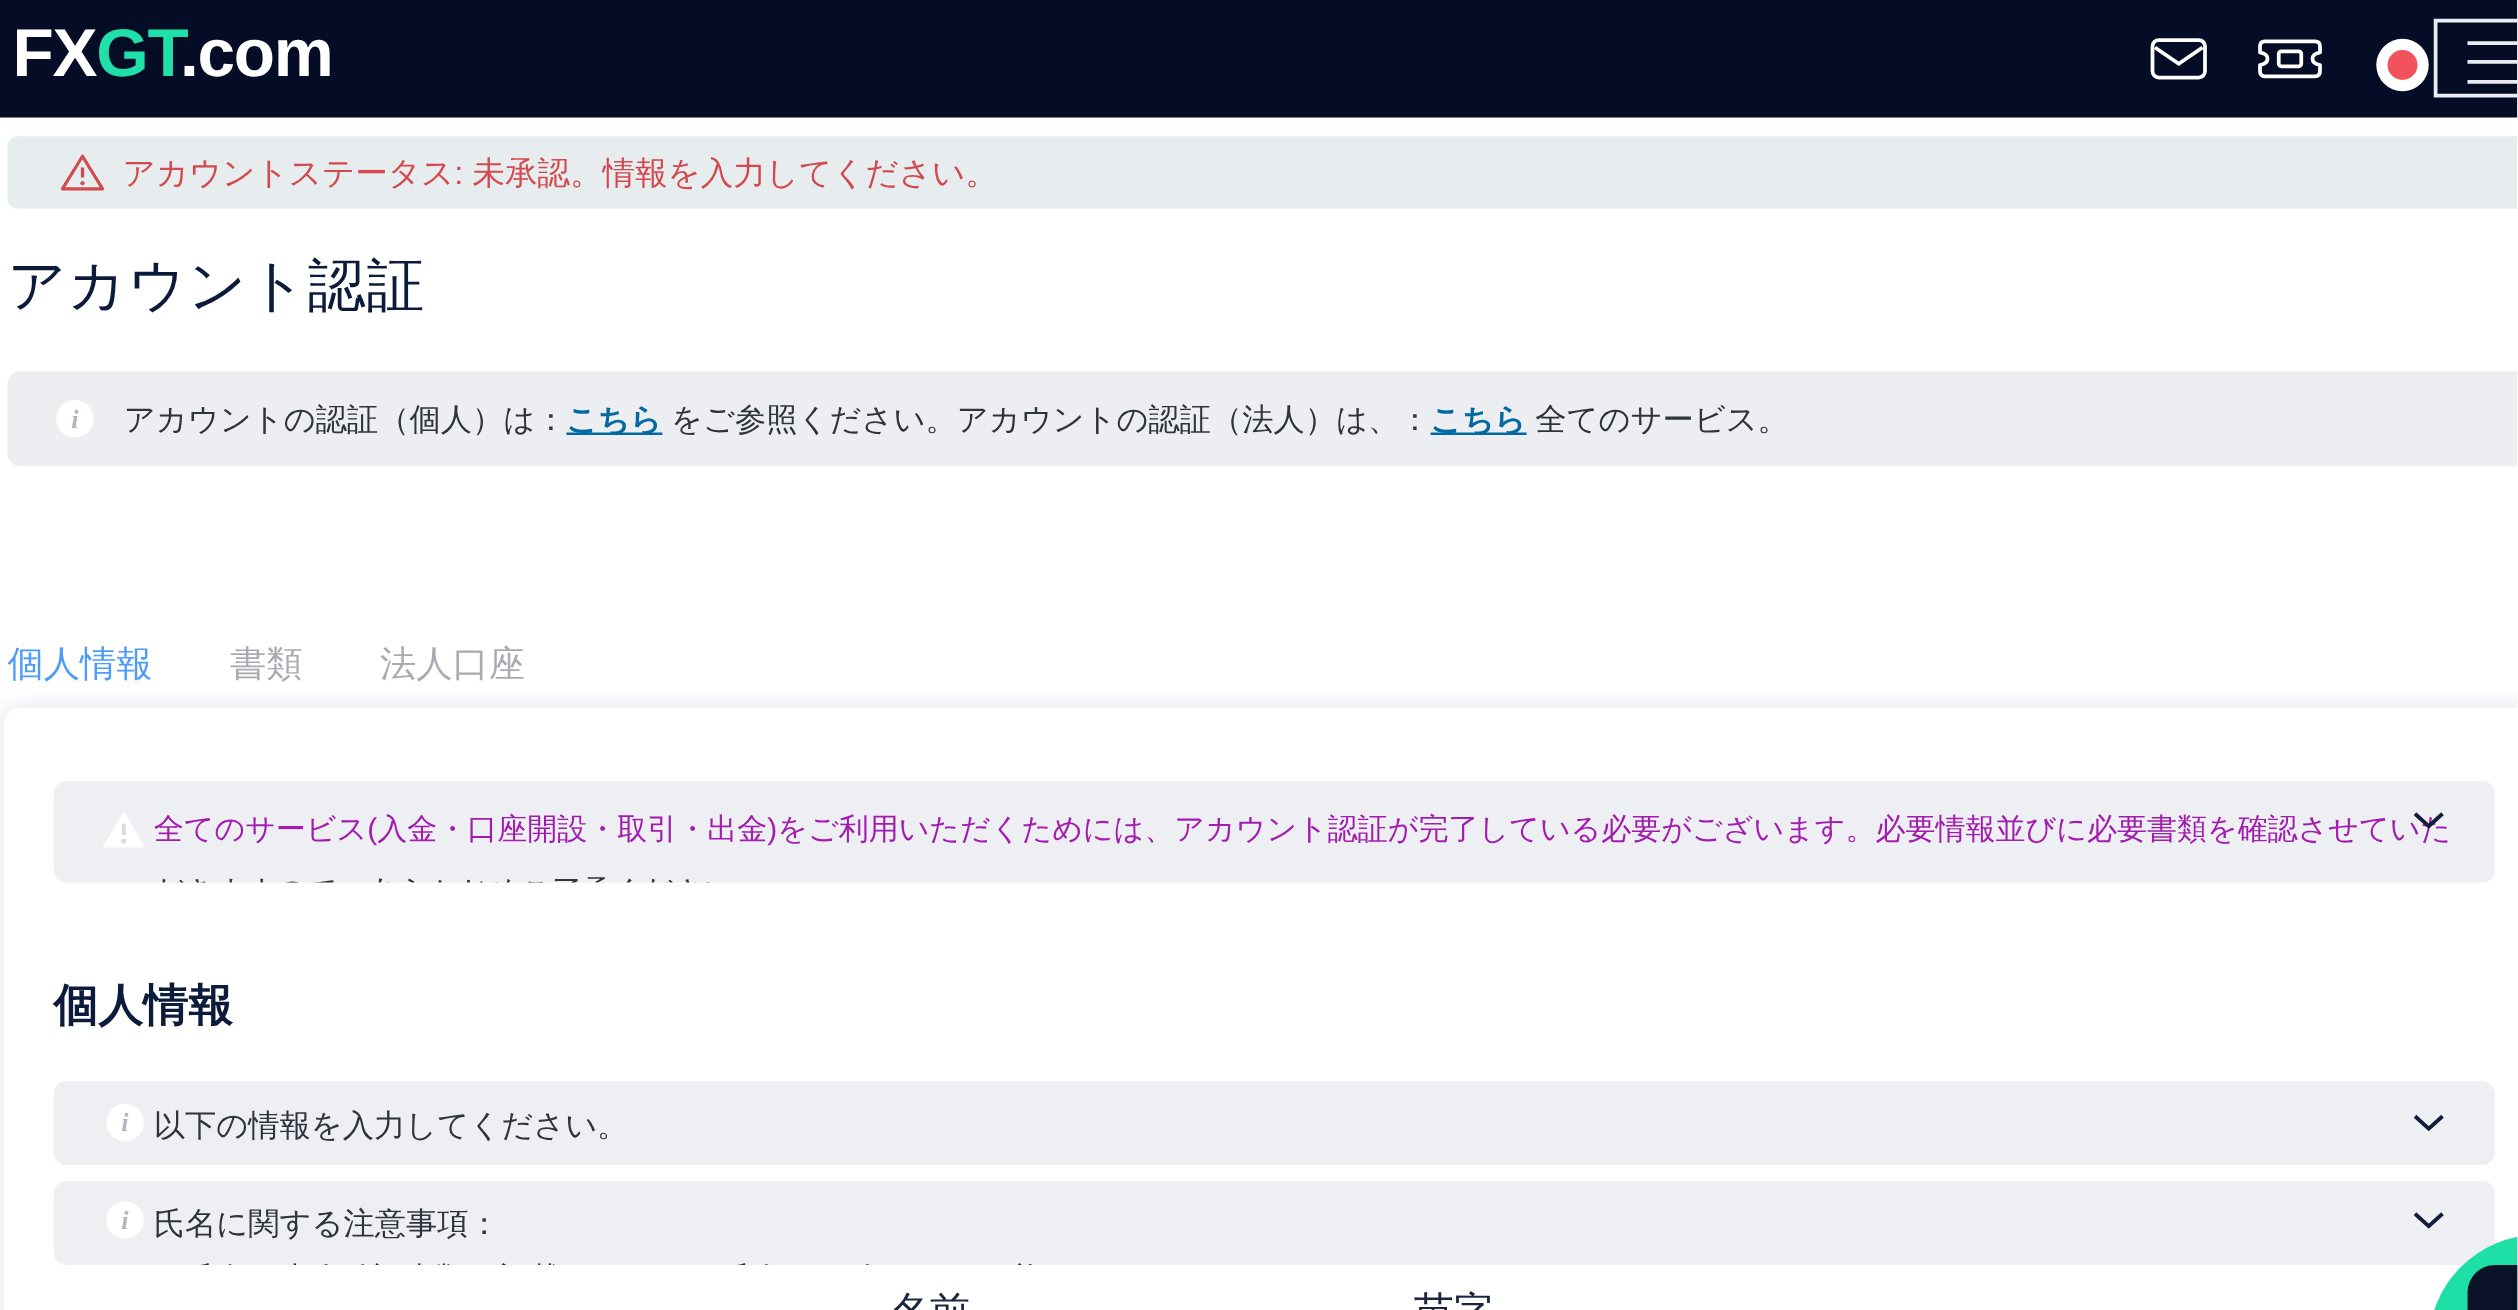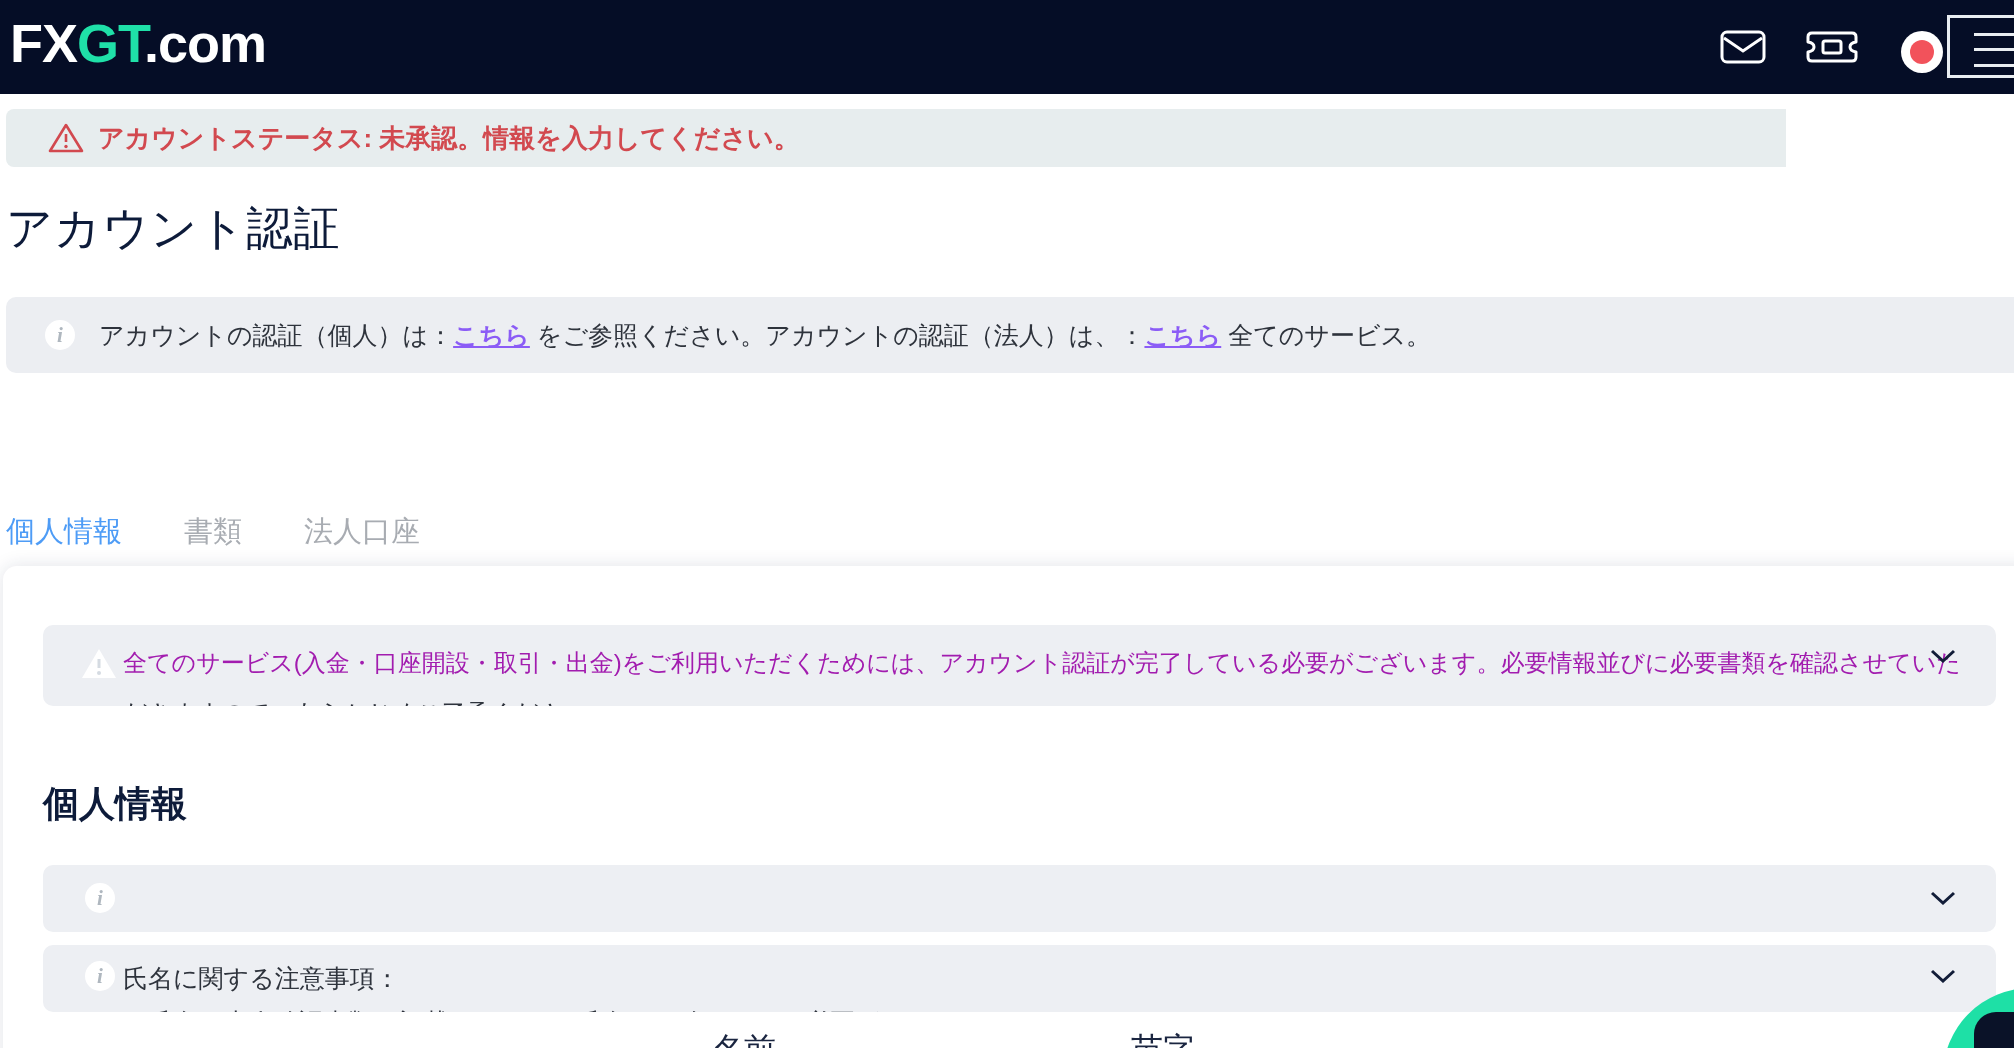--- a/index.html
+++ b/index.html
@@ -18,38 +18,38 @@
   .flag { position:absolute; left:1901px; top:31px; width:42px; height:42px; border-radius:50%;
           background:#fff; cursor:pointer; }
   .flag .dot { position:absolute; left:9px; top:9px; width:24px; height:24px; border-radius:50%;
                background:#F2525B; }
   .menu-box { position:absolute; left:1947px; top:15px; width:92px; height:63px;
               border:3px solid #E9EDF1; cursor:pointer; }
   .menu-box .bar { position:absolute; left:24px; width:58px; height:3px; background:#E9EDF1; }
   .bar1 { top:15px; } .bar2 { top:30px; } .bar3 { top:46px; }
 
   
-  .alert-banner { position:absolute; left:6px; top:109px; width:1780px; height:58px;
-                  background:#E7EDEE; border-radius:8px 0 0 8px; display:flex; align-items:center;font-weight:bold; }
+  .alert-banner { position:absolute; left:6px; top:109px; width:2008px; height:58px;
+                  background:#E7EDEE; border-radius:8px 0 0 8px; display:flex; align-items:center; }
   .alert-banner svg { margin-left:42px; flex:none; }
   .alert-text { margin-left:14px; font-size:26px; color:#D2494F; }
 
   
   .page-title { position:absolute; left:6px; top:198px; font-size:46px; font-weight:400;
                 color:#0D1B3A; letter-spacing:1px; }
 
   
   .info-banner { position:absolute; left:6px; top:297px; width:2008px; height:76px;
                  background:#ECEEF2; border-radius:10px 0 0 10px; display:flex; align-items:center; }
   .info-ic { flex:none; width:30px; height:30px; border-radius:50%; background:#fff;
              color:#AFB7BF; font-family:"Liberation Serif","DejaVu Serif",serif;
              font-style:italic; font-weight:bold; font-size:21px; text-align:center;
              line-height:30px; margin-left:39px; }
   .info-text { margin-left:24px; font-size:25px; color:#2E333C; }
-  .link { color:#8b5cf6; font-weight:bold; text-decoration:underline; cursor:pointer;text-align:center; }
+  .link { color:#0369a1; font-weight:bold; text-decoration:underline; cursor:pointer;text-align:center; }
 
   
   .tabs { position:absolute; left:6px; top:512px; display:flex; gap:62px; font-size:29px; }
   .tab { color:#A8ACB2; cursor:pointer; }
   .tab.active { color:#4E9CF6; }
 
   
   .card { position:absolute; left:3px; top:566px; width:2040px; height:520px;
           background:#fff; border-radius:14px; box-shadow:0 0 18px rgba(20,40,80,.13); }
   .gray-row { position:absolute; left:40px; width:1953px; background:#EDEFF3;
@@ -159,20 +159,21 @@
       <svg class="chev" width="26" height="14" viewBox="0 0 26 14">
         <path d="M2 2 L13 12 L24 2" fill="none" stroke="#121D38" stroke-width="3"></path>
       </svg>
     </div>
 
 
     <div class="section-title">個人情報</div>
 
     <div class="gray-row note1-row">
       <div class="row-ic">i</div>
+      <div class="note1-text">以下の情報を入力してください。</div>
       <svg class="chev" width="26" height="14" viewBox="0 0 26 14">
         <path d="M2 2 L13 12 L24 2" fill="none" stroke="#121D38" stroke-width="3"></path>
       </svg>
     </div>
 
     <div class="gray-row note2-row">
       <div class="row-ic">i</div>
       <div class="note2-l1">氏名に関する注意事項：</div>
       <div class="note2-l2">・氏名は本人確認書類に記載されている氏名と一致している必要があります。</div>
       <svg class="chev" width="26" height="14" viewBox="0 0 26 14">

